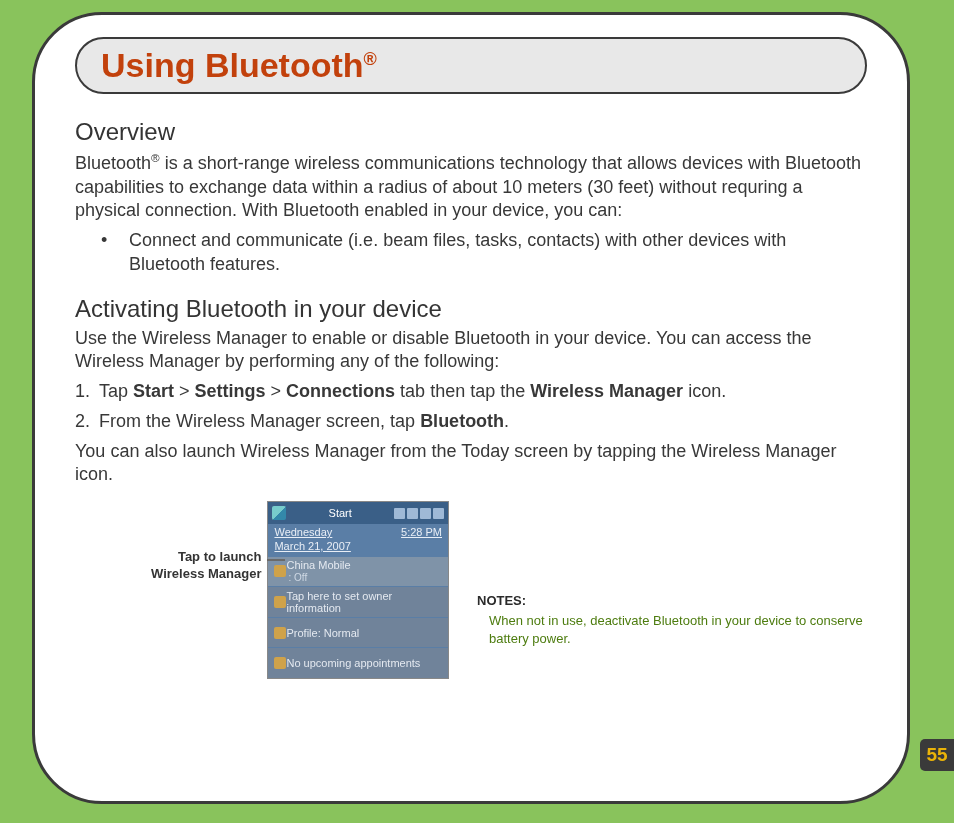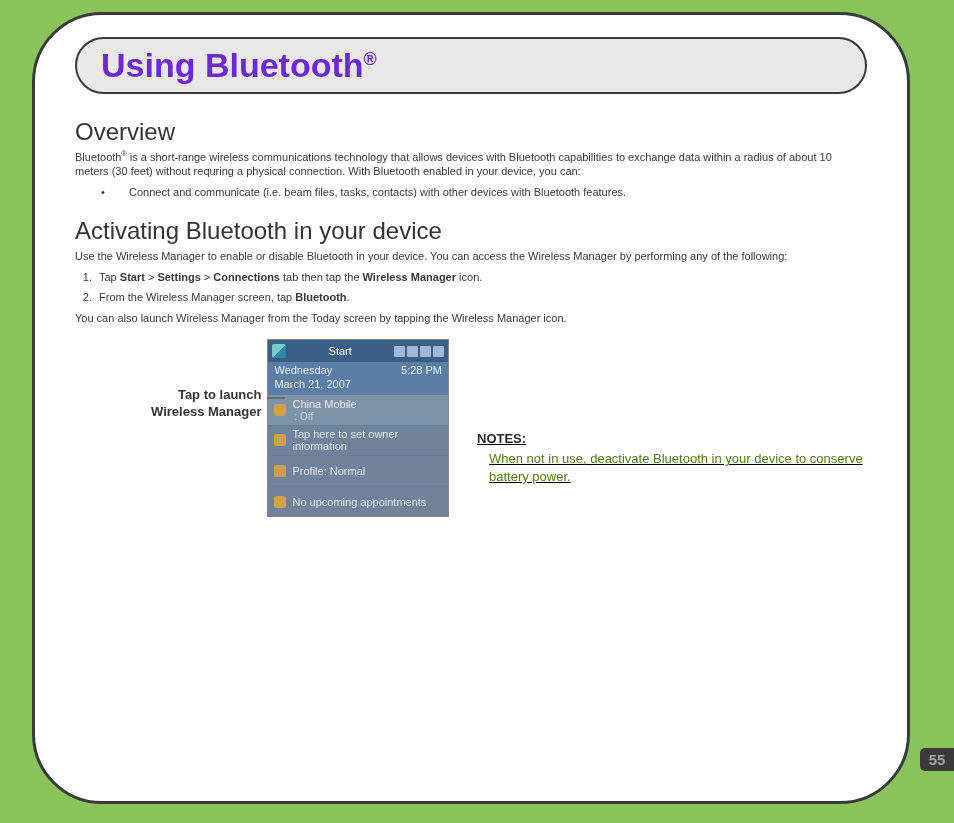--- a/index.html
+++ b/index.html
@@ -1,47 +1,47 @@
 <!DOCTYPE html>
 <html><head>
 <meta charset="utf-8">
 <style>
   html,body{margin:0;padding:0;width:954px;height:823px;font-family:Arial,Helvetica,sans-serif;background:#fff;}
   .page{position:relative;width:954px;height:823px;background:#89c35c;}
   .panel{position:absolute;left:32px;top:12px;width:872px;height:786px;background:#fff;border:3px solid #3a3a3a;border-radius:70px;}
   .inner{position:absolute;left:40px;right:40px;top:22px;bottom:30px;}
   .title-bar{border:2px solid #3a3a3a;border-radius:30px;background:#e8e8e8;padding:6px 24px;margin-bottom:24px;}
-  .title-bar h1{margin:0;font-size:34px;color:#6d28d9;font-weight:bold;line-height:1.2;}
+  .title-bar h1{margin:0;font-size:34px;color:#c2410c;font-weight:bold;line-height:1.2;}
   .title-bar h1 sup{font-size:18px;vertical-align:super;}
   h2{margin:18px 0 4px 0;font-size:24px;color:#343434;font-weight:normal;}
-  p,li{font-size:11px;line-height:1.32;color:#383838;margin:4px 0;}
+  p,li{font-size:18px;line-height:1.32;color:#383838;margin:4px 0;}
   ul.bullets{list-style:none;padding:0;margin:6px 0 0 26px;}
   ul.bullets li{margin-bottom:10px;position:relative;padding-left:28px;}
   ul.bullets li::before{content:"•";position:absolute;left:0;top:0;}
   ol.steps{margin:6px 0 0 20px;padding:0;}
   ol.steps li{margin-bottom:6px;padding-left:4px;}
   .bold{font-weight:bold;}
   .shot-row{display:flex;align-items:flex-start;margin-top:14px;}
   .callout{width:216px;text-align:right;font-size:13px;font-weight:bold;color:#343434;line-height:1.3;padding-top:48px;padding-right:6px;position:relative;}
   .callout-line{position:absolute;right:-18px;top:58px;width:18px;height:2px;background:#6a6a6a;}
   .shot{width:210px;height:178px;background:#6f8fb0;border:1px solid #888;box-sizing:border-box;display:flex;flex-direction:column;}
   .shot-bar{background:#3a5f87;color:#fff;display:flex;align-items:center;justify-content:space-between;font-size:11px;padding:2px 4px;height:18px;}
   .shot-bar .flag{width:14px;height:14px;background:linear-gradient(135deg,#7cc 0 50%,#38a 50% 100%);border-radius:2px;}
   .shot-bar .sys{display:flex;gap:2px;}
   .shot-bar .sys span{width:11px;height:11px;background:#9fb9d6;border-radius:1px;}
-  .shot-date{background:#5a7ea6;color:#e8eef6;font-size:11px;padding:2px 6px;line-height:1.25;display:flex;justify-content:space-between;}
+  .shot-date{background:#5a7ea6;color:#e8eef6;font-size:11px;padding:2px 6px;line-height:1.25;display:flex;justify-content:space-between;text-decoration:underline;}
   .shot-list{flex:1;display:flex;flex-direction:column;}
-  .shot-item{flex:1;display:flex;align-items:center;gap:6px;border-top:1px solid #5a7ea6;background:#70839a;color:#e4e9f0;font-size:11px;padding:0 6px;}
+  .shot-item{flex:1;display:flex;align-items:center;border-top:1px solid #5a7ea6;background:#70839a;color:#e4e9f0;font-size:11px;padding:0 6px;}
   .shot-item .ico{width:12px;height:12px;background:#cfa24a;border-radius:2px;flex-shrink:0;}
   .shot-item.carrier{background:#7f93a8;}
   .shot-item .sub{font-size:10px;color:#cfd9e5;margin-left:2px;}
-  .notes{margin-left:28px;margin-top:92px;max-width:390px;text-decoration:underline;}
+  .notes{margin-left:28px;margin-top:92px;max-width:390px;}
   .notes .nt{font-size:13px;font-weight:bold;color:#2b2b2b;}
   .notes .nb{font-size:13px;color:#4d7c0f;line-height:1.35;margin-top:4px;padding-left:12px;}
-  .page-tab{position:absolute;right:0;bottom:52px;width:34px;height:23px;background:#3a3a3a;border-top-left-radius:5px;border-bottom-left-radius:5px;color:#a3a3a3;font-weight:bold;font-size:15px;display:flex;align-items:center;justify-content:center;}
+  .page-tab{position:absolute;right:0;bottom:52px;width:34px;height:32px;background:#3a3a3a;border-top-left-radius:5px;border-bottom-left-radius:5px;color:#eab308;font-weight:bold;font-size:19px;display:flex;align-items:center;justify-content:center;}
   sup{font-size:0.65em;}
 </style>
 </head>
 <body>
 
 <div class="page">
   <div class="panel">
     <div class="inner">
 
       <div class="title-bar">

